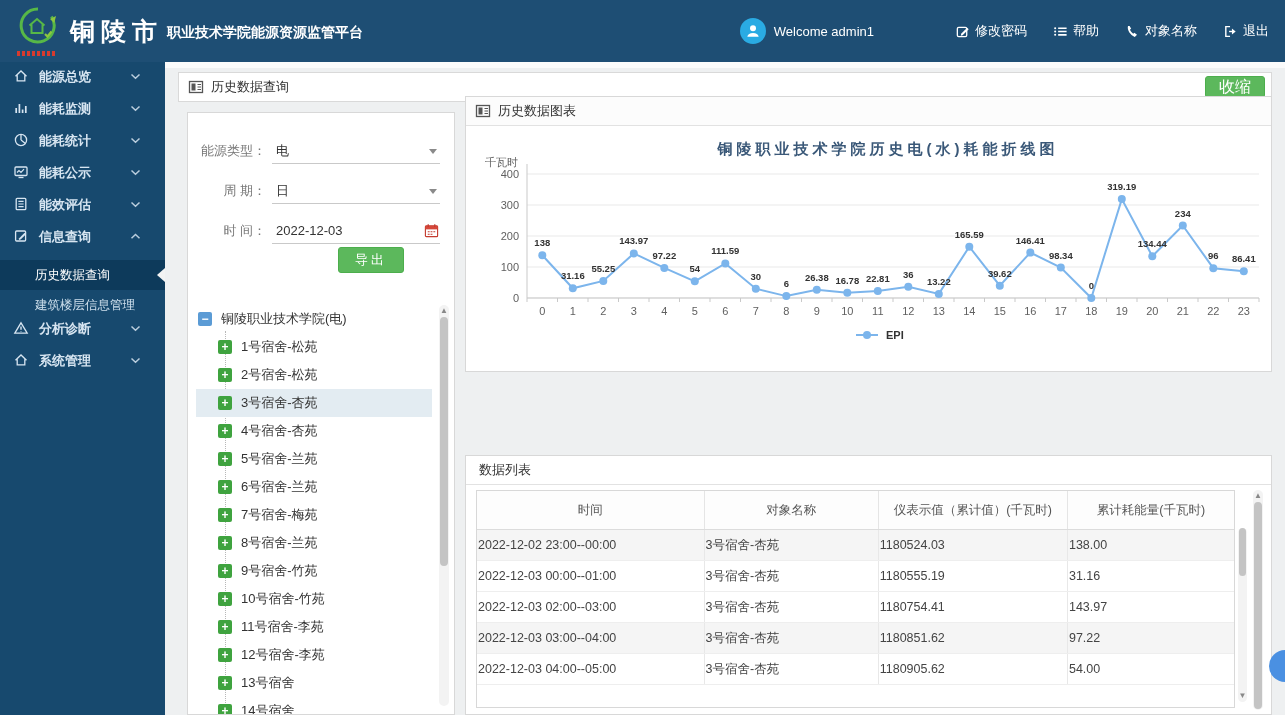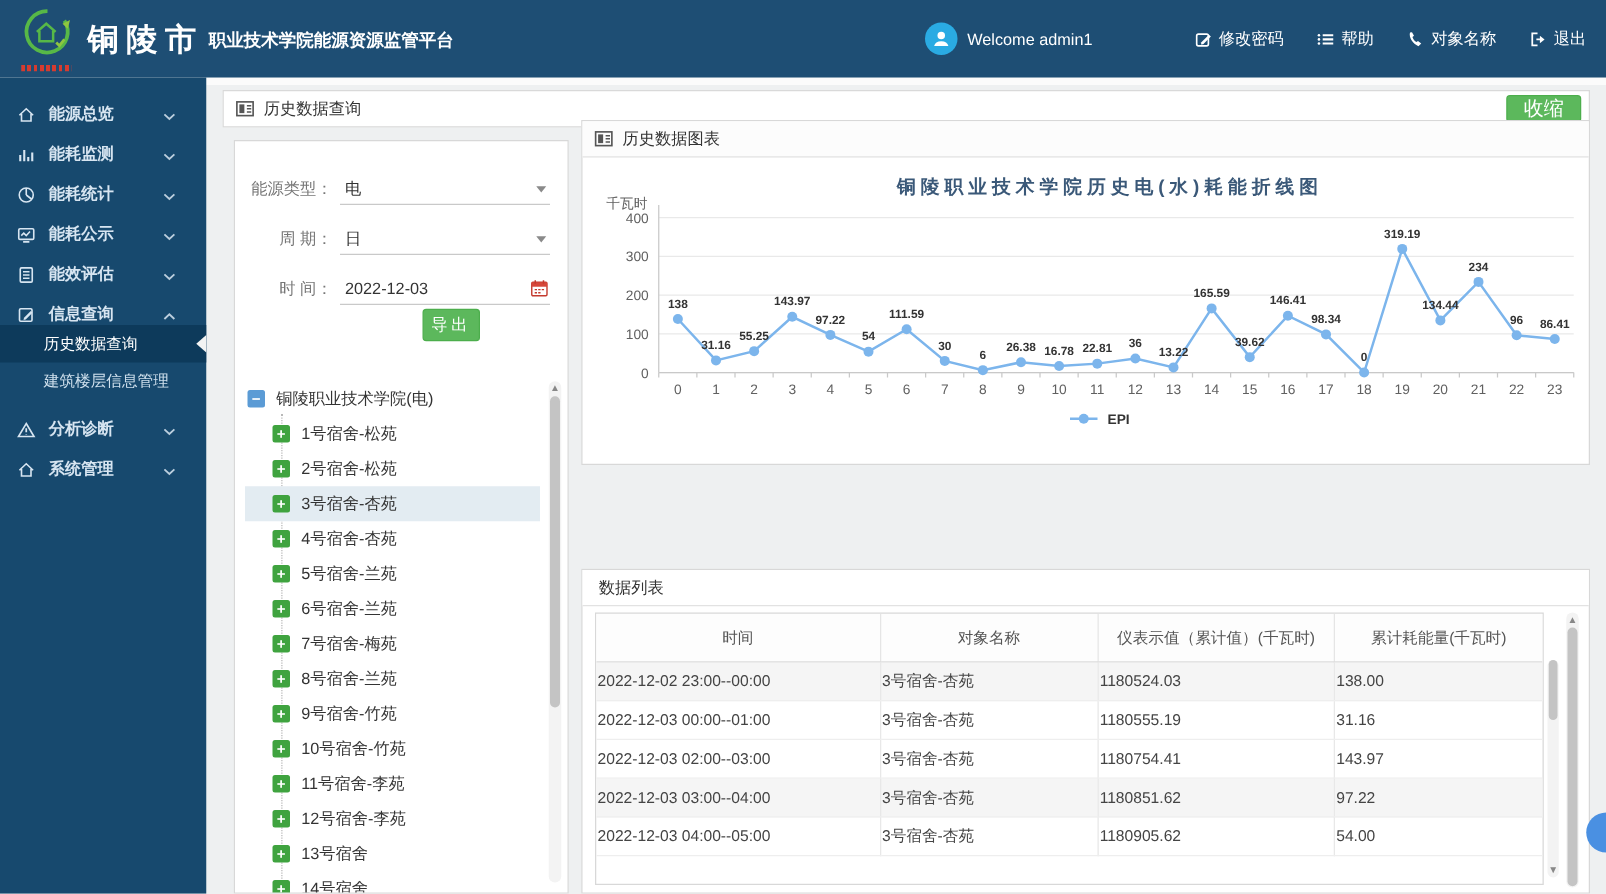--- a/index.html
+++ b/index.html
@@ -17,21 +17,21 @@
   .hdr-right{margin-left:auto;display:flex;align-items:center;padding-right:16px;font-size:13px}
   .welcome-box{display:flex;align-items:center;gap:8px;margin-right:55px;cursor:pointer}
   .avatar{width:26px;height:26px;border-radius:50%;background:#2aabe3;display:flex;
     align-items:center;justify-content:center}
   .hact{display:flex;align-items:center;gap:5px;color:#fff;cursor:pointer;margin-left:26px}
   .ic{display:inline-flex;align-items:center;justify-content:center;line-height:0}
 
   
   .sidebar{position:absolute;left:0;top:62px;bottom:0;width:165px;background:#17496e;
     padding-top:6px;z-index:4}
-  .sb-item{display:flex;align-items:flex-end;height:32px;padding:0 24px 0 13px;color:#d7e5f1;
+  .sb-item{display:flex;align-items:flex-start;height:32px;padding:0 24px 0 13px;color:#d7e5f1;
     font-size:13px;gap:10px;cursor:pointer;font-weight:bold}
   .sb-item .chev{margin-left:auto;opacity:.85}
   .sb-sub-item{height:30px;line-height:30px;padding-left:35px;color:#cfe0ed;font-size:12.5px;
     cursor:pointer;position:relative}
   .sb-sub-item.active{background:#0d3a5b;color:#fff}
   .sb-sub-item.active::after{content:"";position:absolute;right:0;top:50%;margin-top:-7px;
     border:7px solid transparent;border-right:8px solid #f2f3f3}
 
   
   .content{position:absolute;left:165px;top:62px;right:0;bottom:0;background:#eef0f1;
@@ -49,21 +49,21 @@
   
   .filter-card{left:22px;top:44px;width:268px;bottom:0}
   .frow{display:flex;align-items:center;height:24px;margin:16px 14px 0 8px}
   .frow:first-child{margin-top:26px}
   .frow label{width:70px;color:#777;font-size:13px;text-align:right;padding-right:6px;flex:none}
   .fctl{flex:1;display:flex;align-items:center;border-bottom:1px solid #c9c9c9;height:24px;
     font-size:13px;color:#333;padding-left:4px;cursor:pointer}
   .caret{margin-left:auto;margin-right:3px;width:0;height:0;border:4px solid transparent;
     border-top:5px solid #8a8a8a;margin-top:5px}
   .cal{margin-left:auto;margin-right:1px}
-  .btn-export{position:absolute;left:150px;top:134px;height:26px;padding:0 6px;font-size:13px;
+  .btn-export{position:absolute;left:150px;top:134px;height:26px;padding:0 16px;font-size:13px;
     letter-spacing:3px}
   .tree{position:absolute;left:8px;right:22px;top:192px;bottom:0;overflow:hidden;
     font-size:13px;color:#333}
   .tree::before{content:"";position:absolute;left:29px;top:26px;height:502px;
     border-left:1px dotted #b8b8b8}
   .t-row{height:28px;display:flex;align-items:center;gap:9px;padding-left:22px;position:relative}
   .t-root{padding-left:2px}
   .t-row .box{position:relative;z-index:1}
   .box{width:14px;height:14px;border-radius:2px;color:#fff;font-size:12px;font-weight:bold;
     display:flex;align-items:center;justify-content:center;flex:0 0 14px;line-height:12px;

